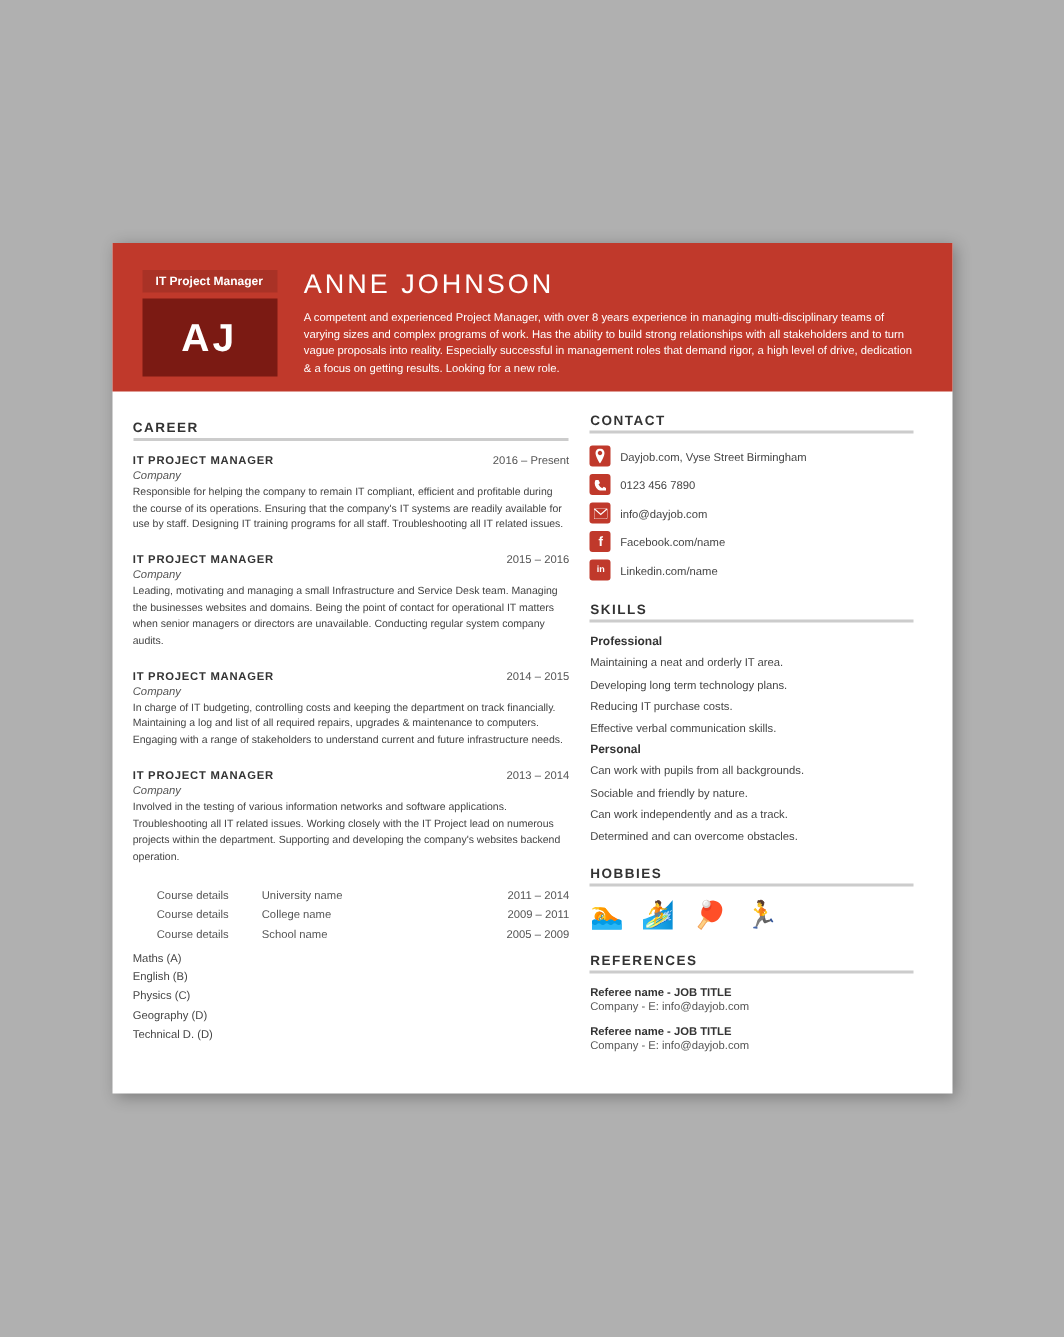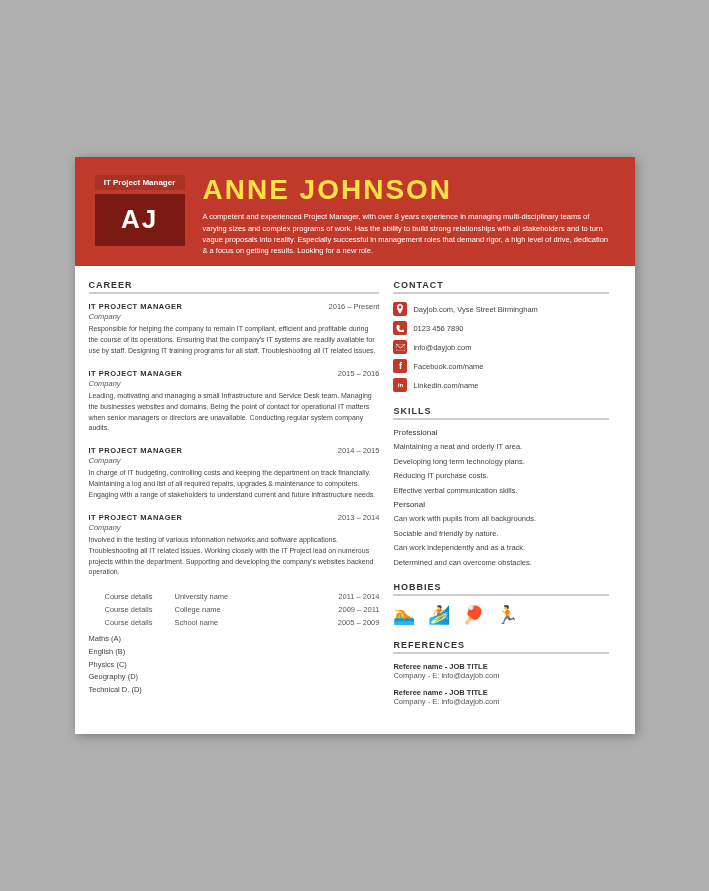--- a/index.html
+++ b/index.html
@@ -46,37 +46,38 @@
       height: 52px;
       display: flex;
       align-items: center;
       justify-content: center;
       color: #fff;
       font-size: 26px;
       font-weight: bold;
       letter-spacing: 2px;
     }
     .header-name {
-      color: #fde047;
-      font-size: 28px;
-      font-weight: bold;
+      color: #ffffff;
+      font-size: 18px;
+      font-weight: normal;
       letter-spacing: 2px;
       line-height: 1.1;
     }
     .header-summary {
       color: #fff;
       font-size: 7.5px;
       line-height: 1.5;
       margin-top: 6px;
     }
     
     .body {
       display: flex;
       padding: 14px 26px 14px 14px;
       gap: 14px;
+      align-items: center;
     }
     .left-col {
       flex: 1.15;
     }
     .right-col {
       flex: 0.85;
     }
     
     .section {
       margin-bottom: 14px;
@@ -156,21 +157,21 @@
       align-items: center;
       justify-content: center;
       color: #fff;
       font-size: 8px;
       flex-shrink: 0;
       border-radius: 2px;
     }
     
     .skills-category {
       font-size: 8px;
-      font-weight: normal;
+      font-weight: bold;
       color: #333;
       margin-bottom: 5px;
       margin-top: 0;
     }
     .skill-item {
       font-size: 7.5px;
       color: #444;
       margin-bottom: 4px;
       line-height: 1.4;
     }

